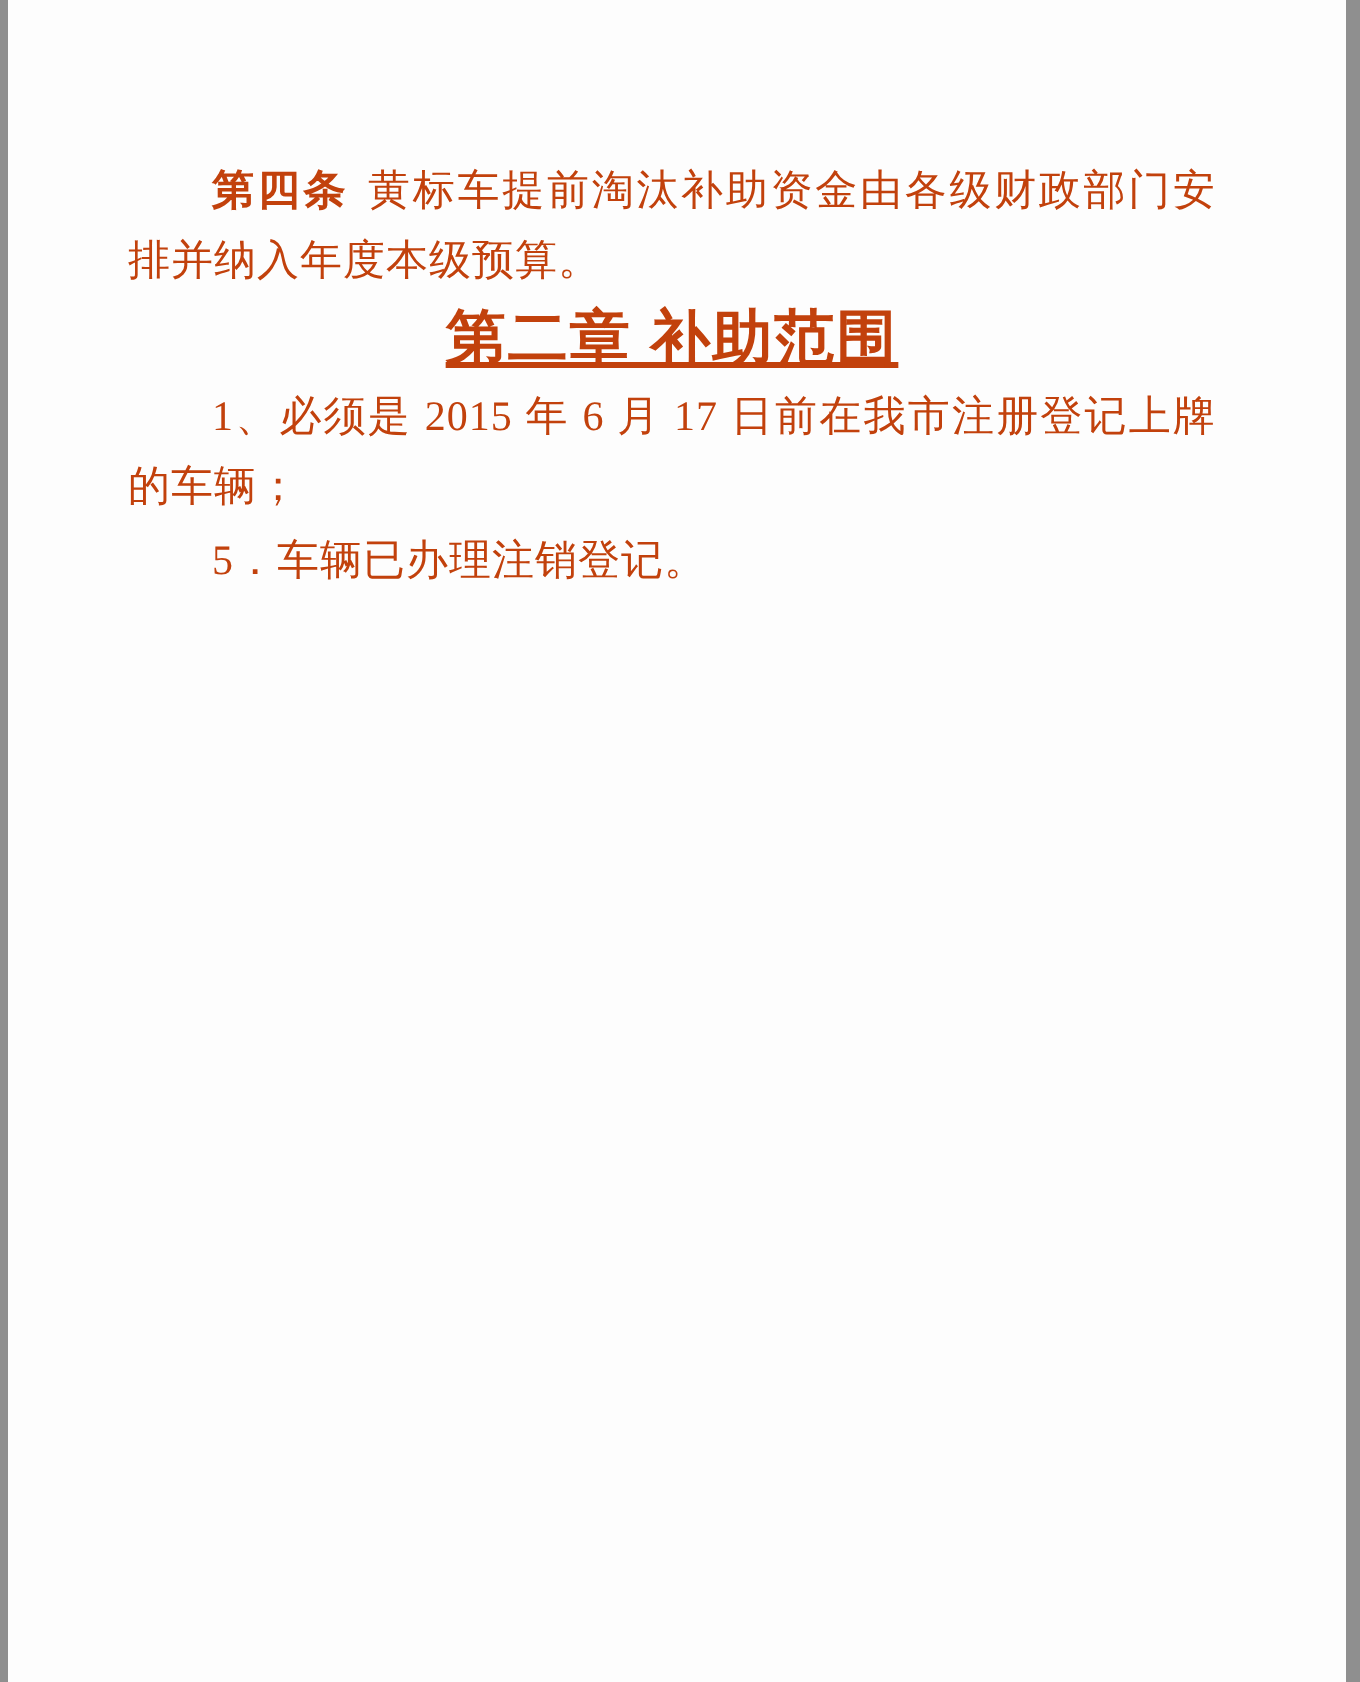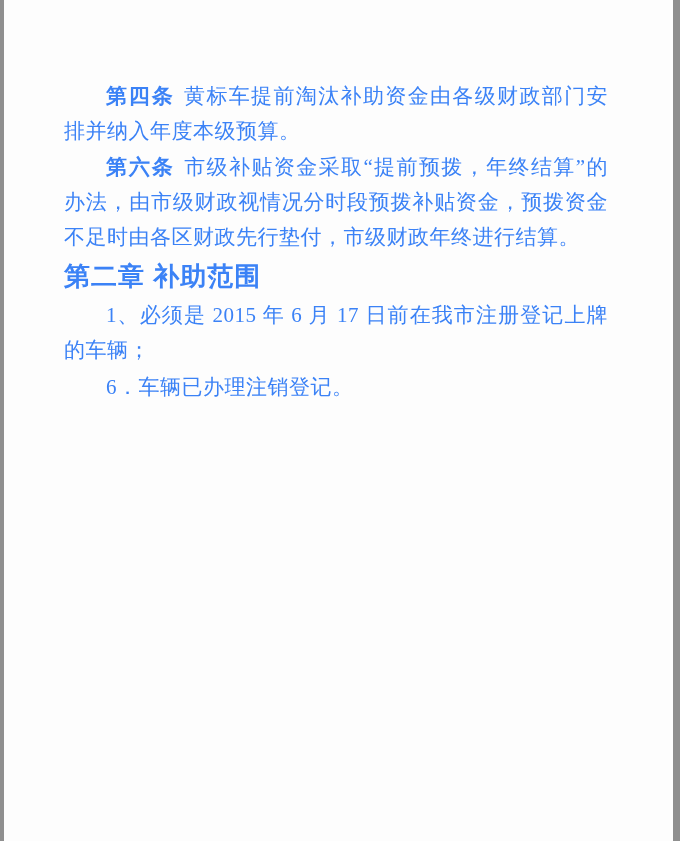--- a/index.html
+++ b/index.html
@@ -7,21 +7,21 @@
     padding: 0;
     background: #ffffff;
   }
   .page {
     position: relative;
     width: 680px;
     height: 841px;
     background: #fdfdfd;
     overflow: hidden;
     font-family: "Liberation Serif", serif;
-    color: #3b82f6;
+    color: #c2410c;
   }
   .edge {
     position: absolute;
     top: 0;
     bottom: 0;
     background: #8f8f8f;
   }
   .edge-left  { left: 0;  width: 4px; }
   .edge-right { right: 0; width: 7px; }
   .content {
@@ -43,45 +43,45 @@
   p.par .article-label {
     font-family: "Liberation Sans", sans-serif;
     font-weight: bold;
     margin-right: 0.45em;
     letter-spacing: 1px;
   }
   h2.chapter-heading {
     margin: 4px 0 4px 0;
     font-family: "Liberation Sans", sans-serif;
     font-weight: bold;
-    font-size: 26px;
+    font-size: 30px;
     line-height: 35px;
-    text-align: left;
+    text-align: center;
     text-indent: 0;
     letter-spacing: 1px;
+    text-decoration: underline;
   }
   p.condition {
     margin-top: 2px;
   }
 </style>
 </head>
 <body>
 
 <div class="page">
 
   <div class="edge edge-left"></div>
   <div class="edge edge-right"></div>
 
   <div class="content">
 
     <p class="par"><b class="article-label">第四条</b><span>黄标车提前淘汰补助资金由各级财政部门安排并纳入年度本级预算。</span></p>
 
 
-    <p class="par"><b class="article-label">第六条</b><span>市级补贴资金采取“提前预拨，年终结算”的办法，由市级财政视情况分时段预拨补贴资金，预拨资金不足时由各区财政先行垫付，市级财政年终进行结算。</span></p>
 
     <h2 class="chapter-heading">第二章 补助范围</h2>
 
 
     <p class="par condition">1、必须是 2015 年 6 月 17 日前在我市注册登记上牌的车辆；</p>
-    <p class="par condition">6．车辆已办理注销登记。</p>
+    <p class="par condition">5．车辆已办理注销登记。</p>
 
   </div>
 </div>
 
 </body></html>

